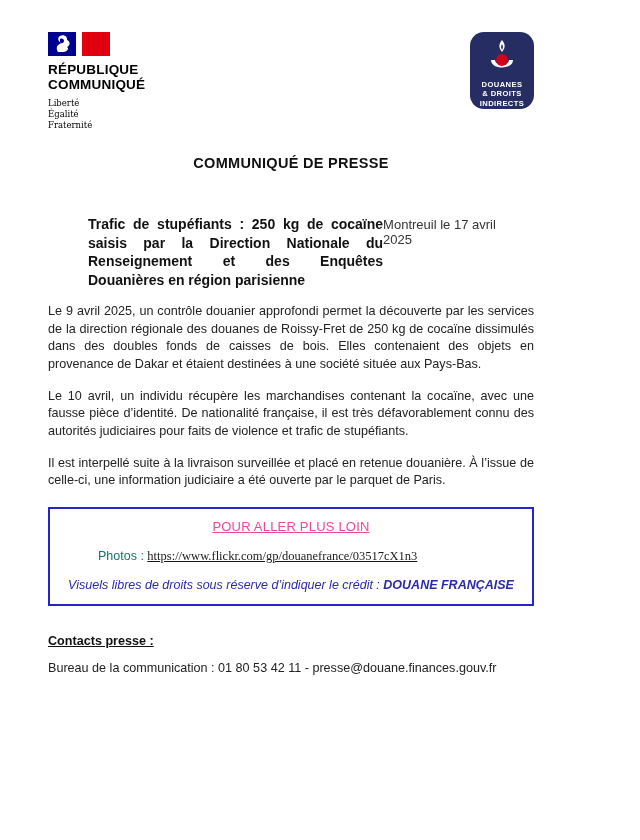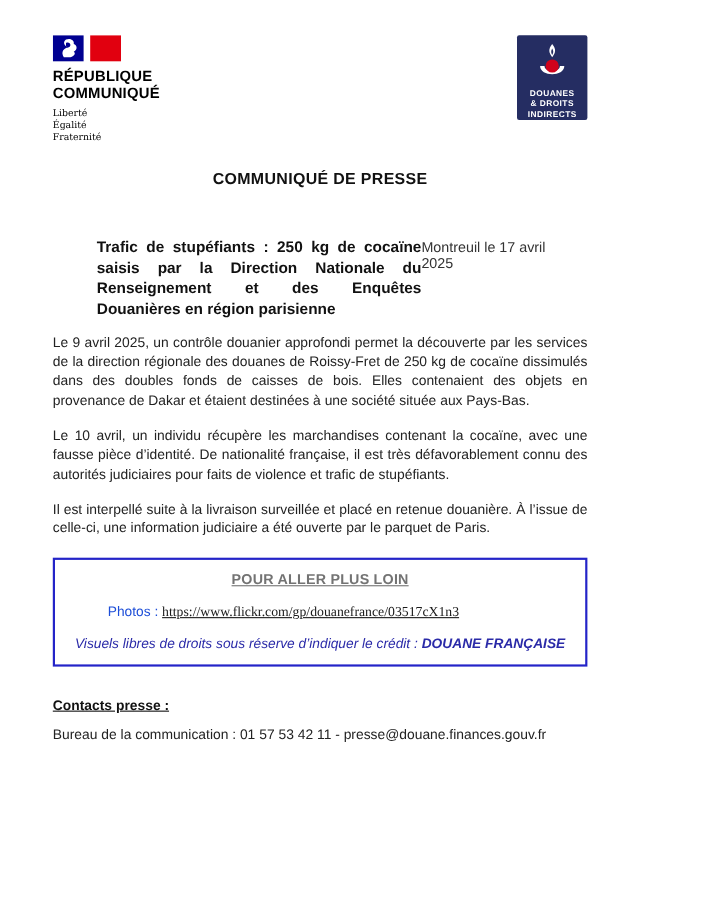--- a/index.html
+++ b/index.html
@@ -35,21 +35,21 @@
     font-family: "DejaVu Serif", serif;
     font-size: 8.5px;
     line-height: 1.3;
     color: #000000;
   }
   .gov-logo .motto span { display: block; }
 
   .douanes-logo {
     width: 64px; height: 77px;
     background: #252d62;
-    border-radius: 2px;
+    border-radius: 14px;
     display: flex;
     flex-direction: column;
     align-items: center;
     padding-top: 6px;
   }
   .douanes-logo .dl-text {
     margin-top: 2px;
     color: #ffffff;
     font-weight: bold;
     font-size: 7.6px;
@@ -108,32 +108,32 @@
   }
 
   
   .info-box {
     margin-top: 17px;
     border: 2px solid #2424c8;
     padding: 10px 12px 12px 12px;
   }
   .info-box .box-title {
     text-align: center;
-    font-weight: bold;
+    font-weight: normal;
     font-size: 13px;
     letter-spacing: 0.2px;
-    color: #737373;
+    color: #ec4899;
     text-decoration: underline;
   }
   .info-box .photos-line {
     margin-top: 15px;
     padding-left: 36px;
     font-size: 12.5px;
   }
-  .info-box .photos-label { color: #1d4ed8; }
+  .info-box .photos-label { color: #0f766e; }
   .info-box .photos-link {
     font-family: "Liberation Serif", serif;
     color: #1a1a1a;
     text-decoration: underline;
     text-align: right;
   }
   .info-box .credit-line {
     margin-top: 14px;
     text-align: center;
     font-style: italic;
@@ -214,16 +214,16 @@
       <a href="#" class="photos-link">https://www.flickr.com/gp/douanefrance/03517cX1n3</a>
     </div>
     <div class="credit-line">
       <span>Visuels libres de droits sous réserve d’indiquer le crédit :</span>
       <span class="credit-name">DOUANE FRANÇAISE</span>
     </div>
   </div>
 
   <div class="contacts">
     <div class="contacts-heading">Contacts presse :</div>
-    <div class="contacts-line">Bureau de la communication : 01 57 53 42 11 - presse@douane.finances.gouv.fr</div>
+    <div class="contacts-line">Bureau de la communication : 01 80 53 42 11 - presse@douane.finances.gouv.fr</div>
   </div>
 
 </div>
 
 </body></html>

